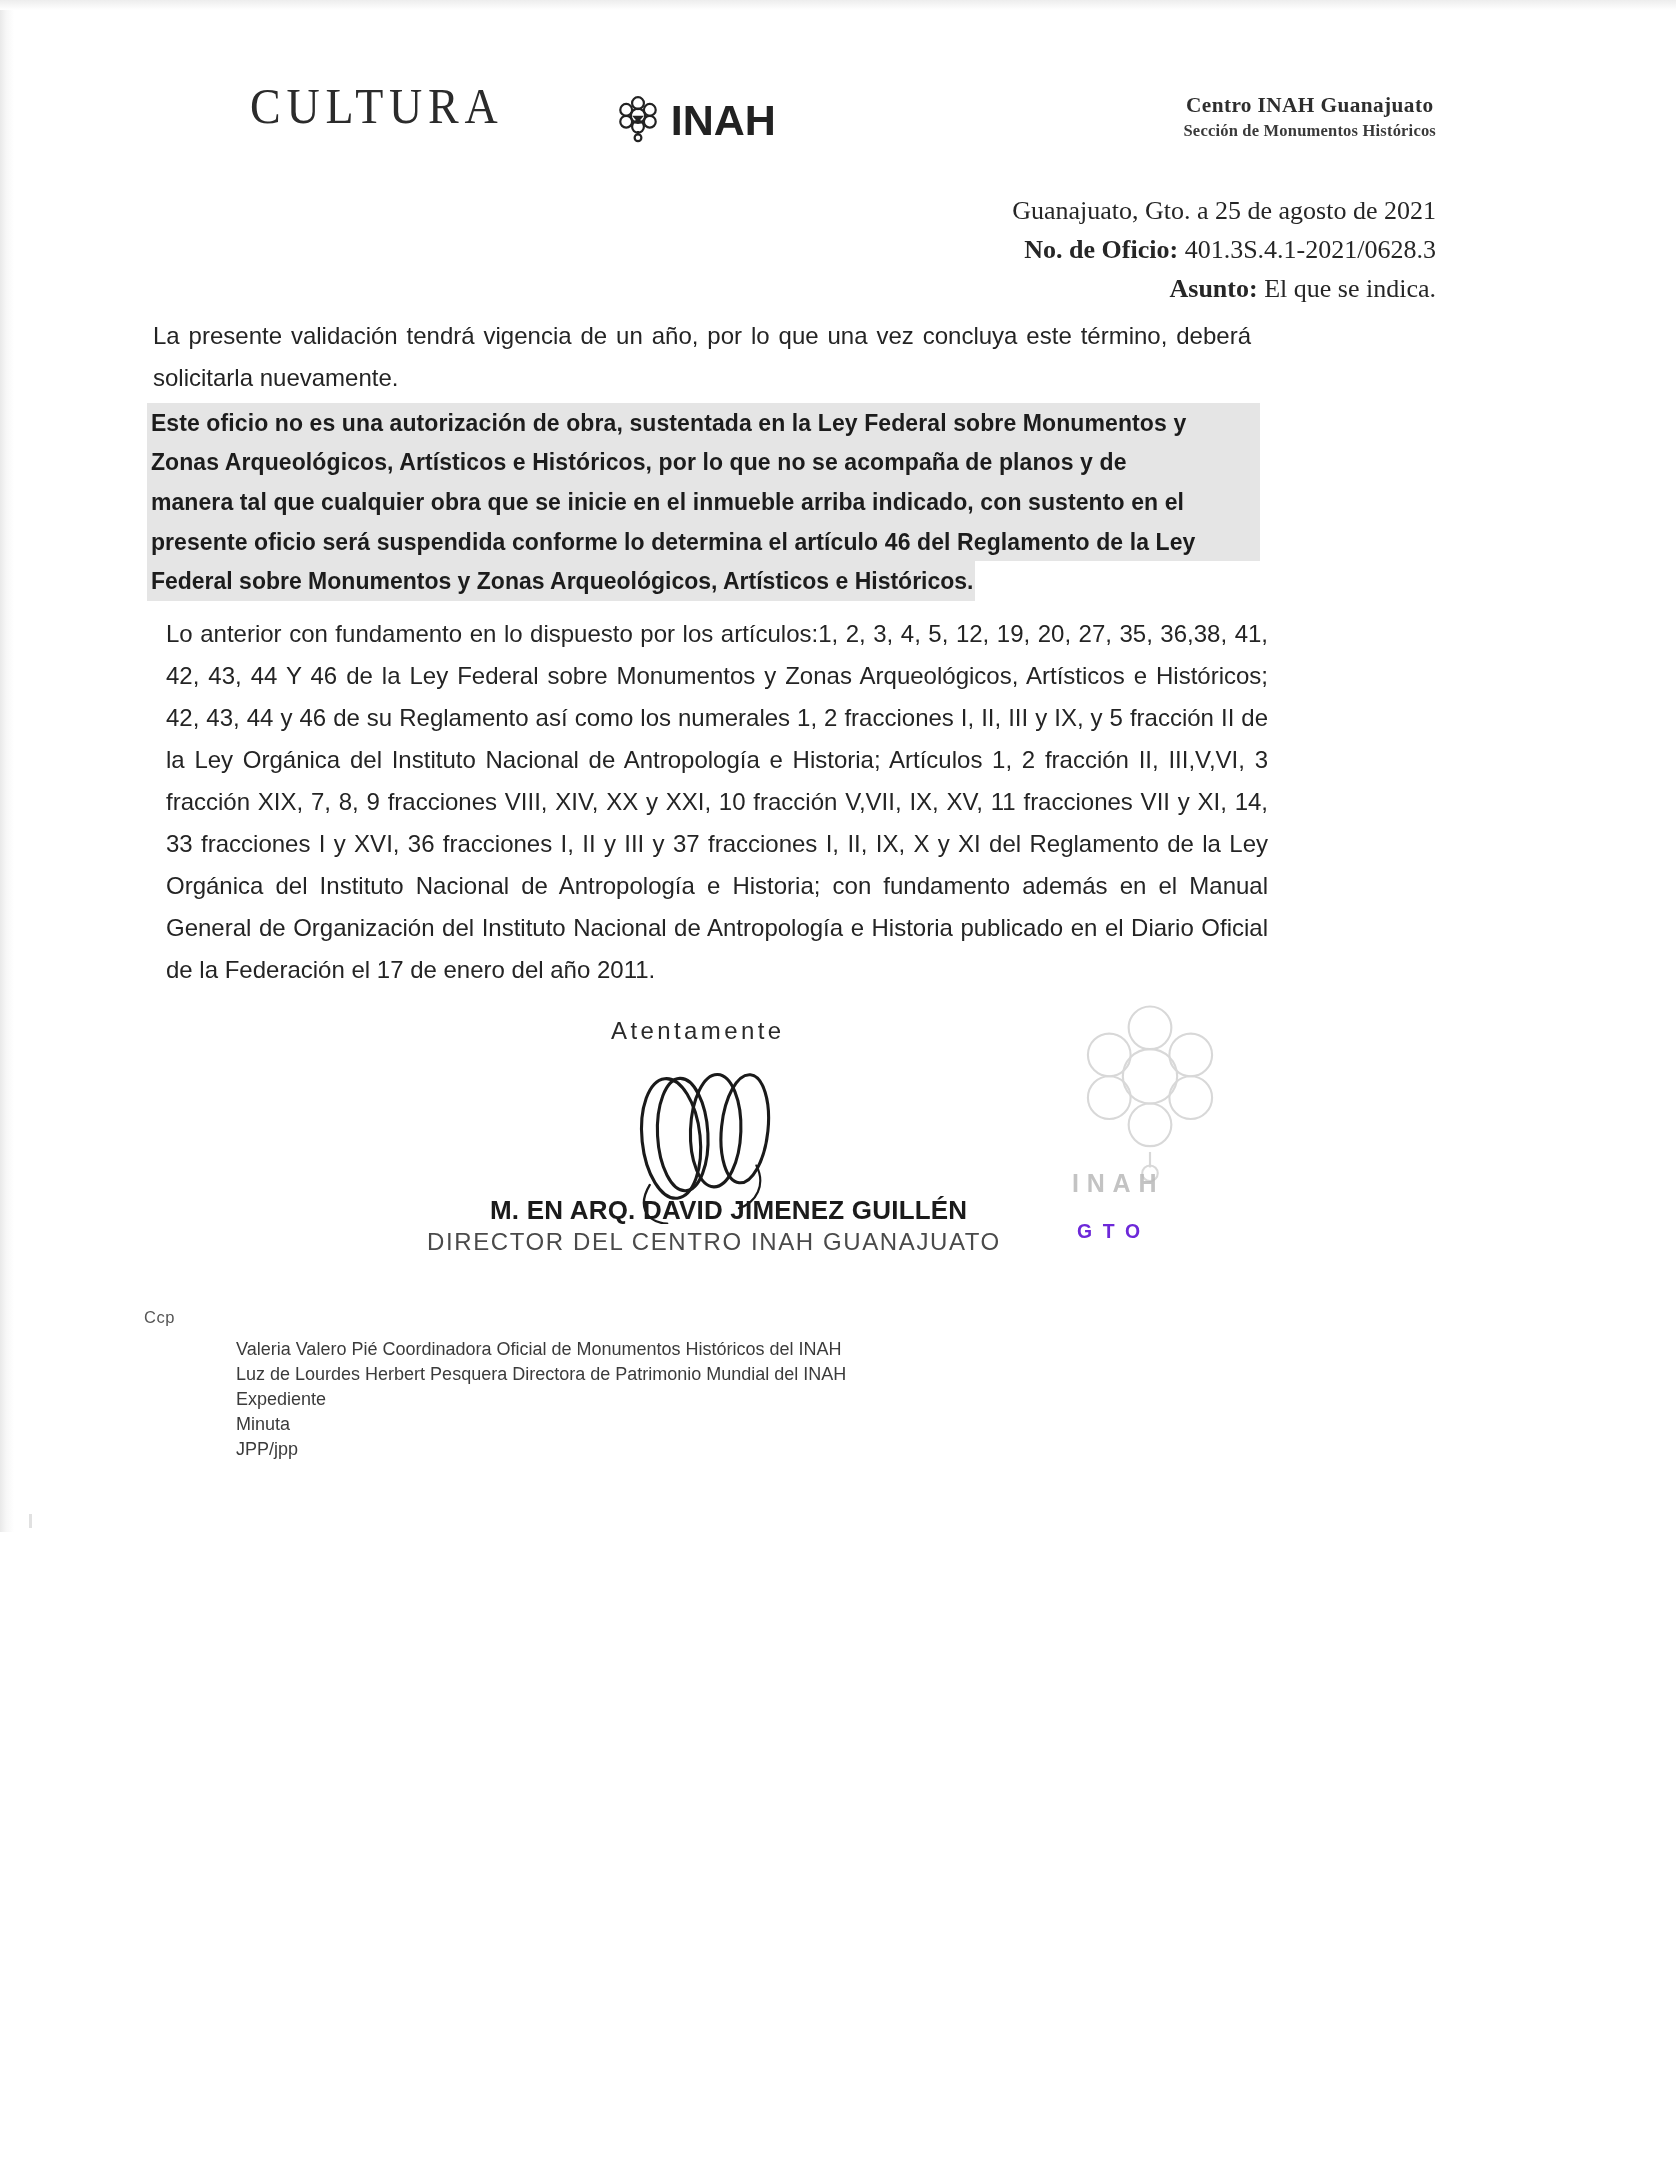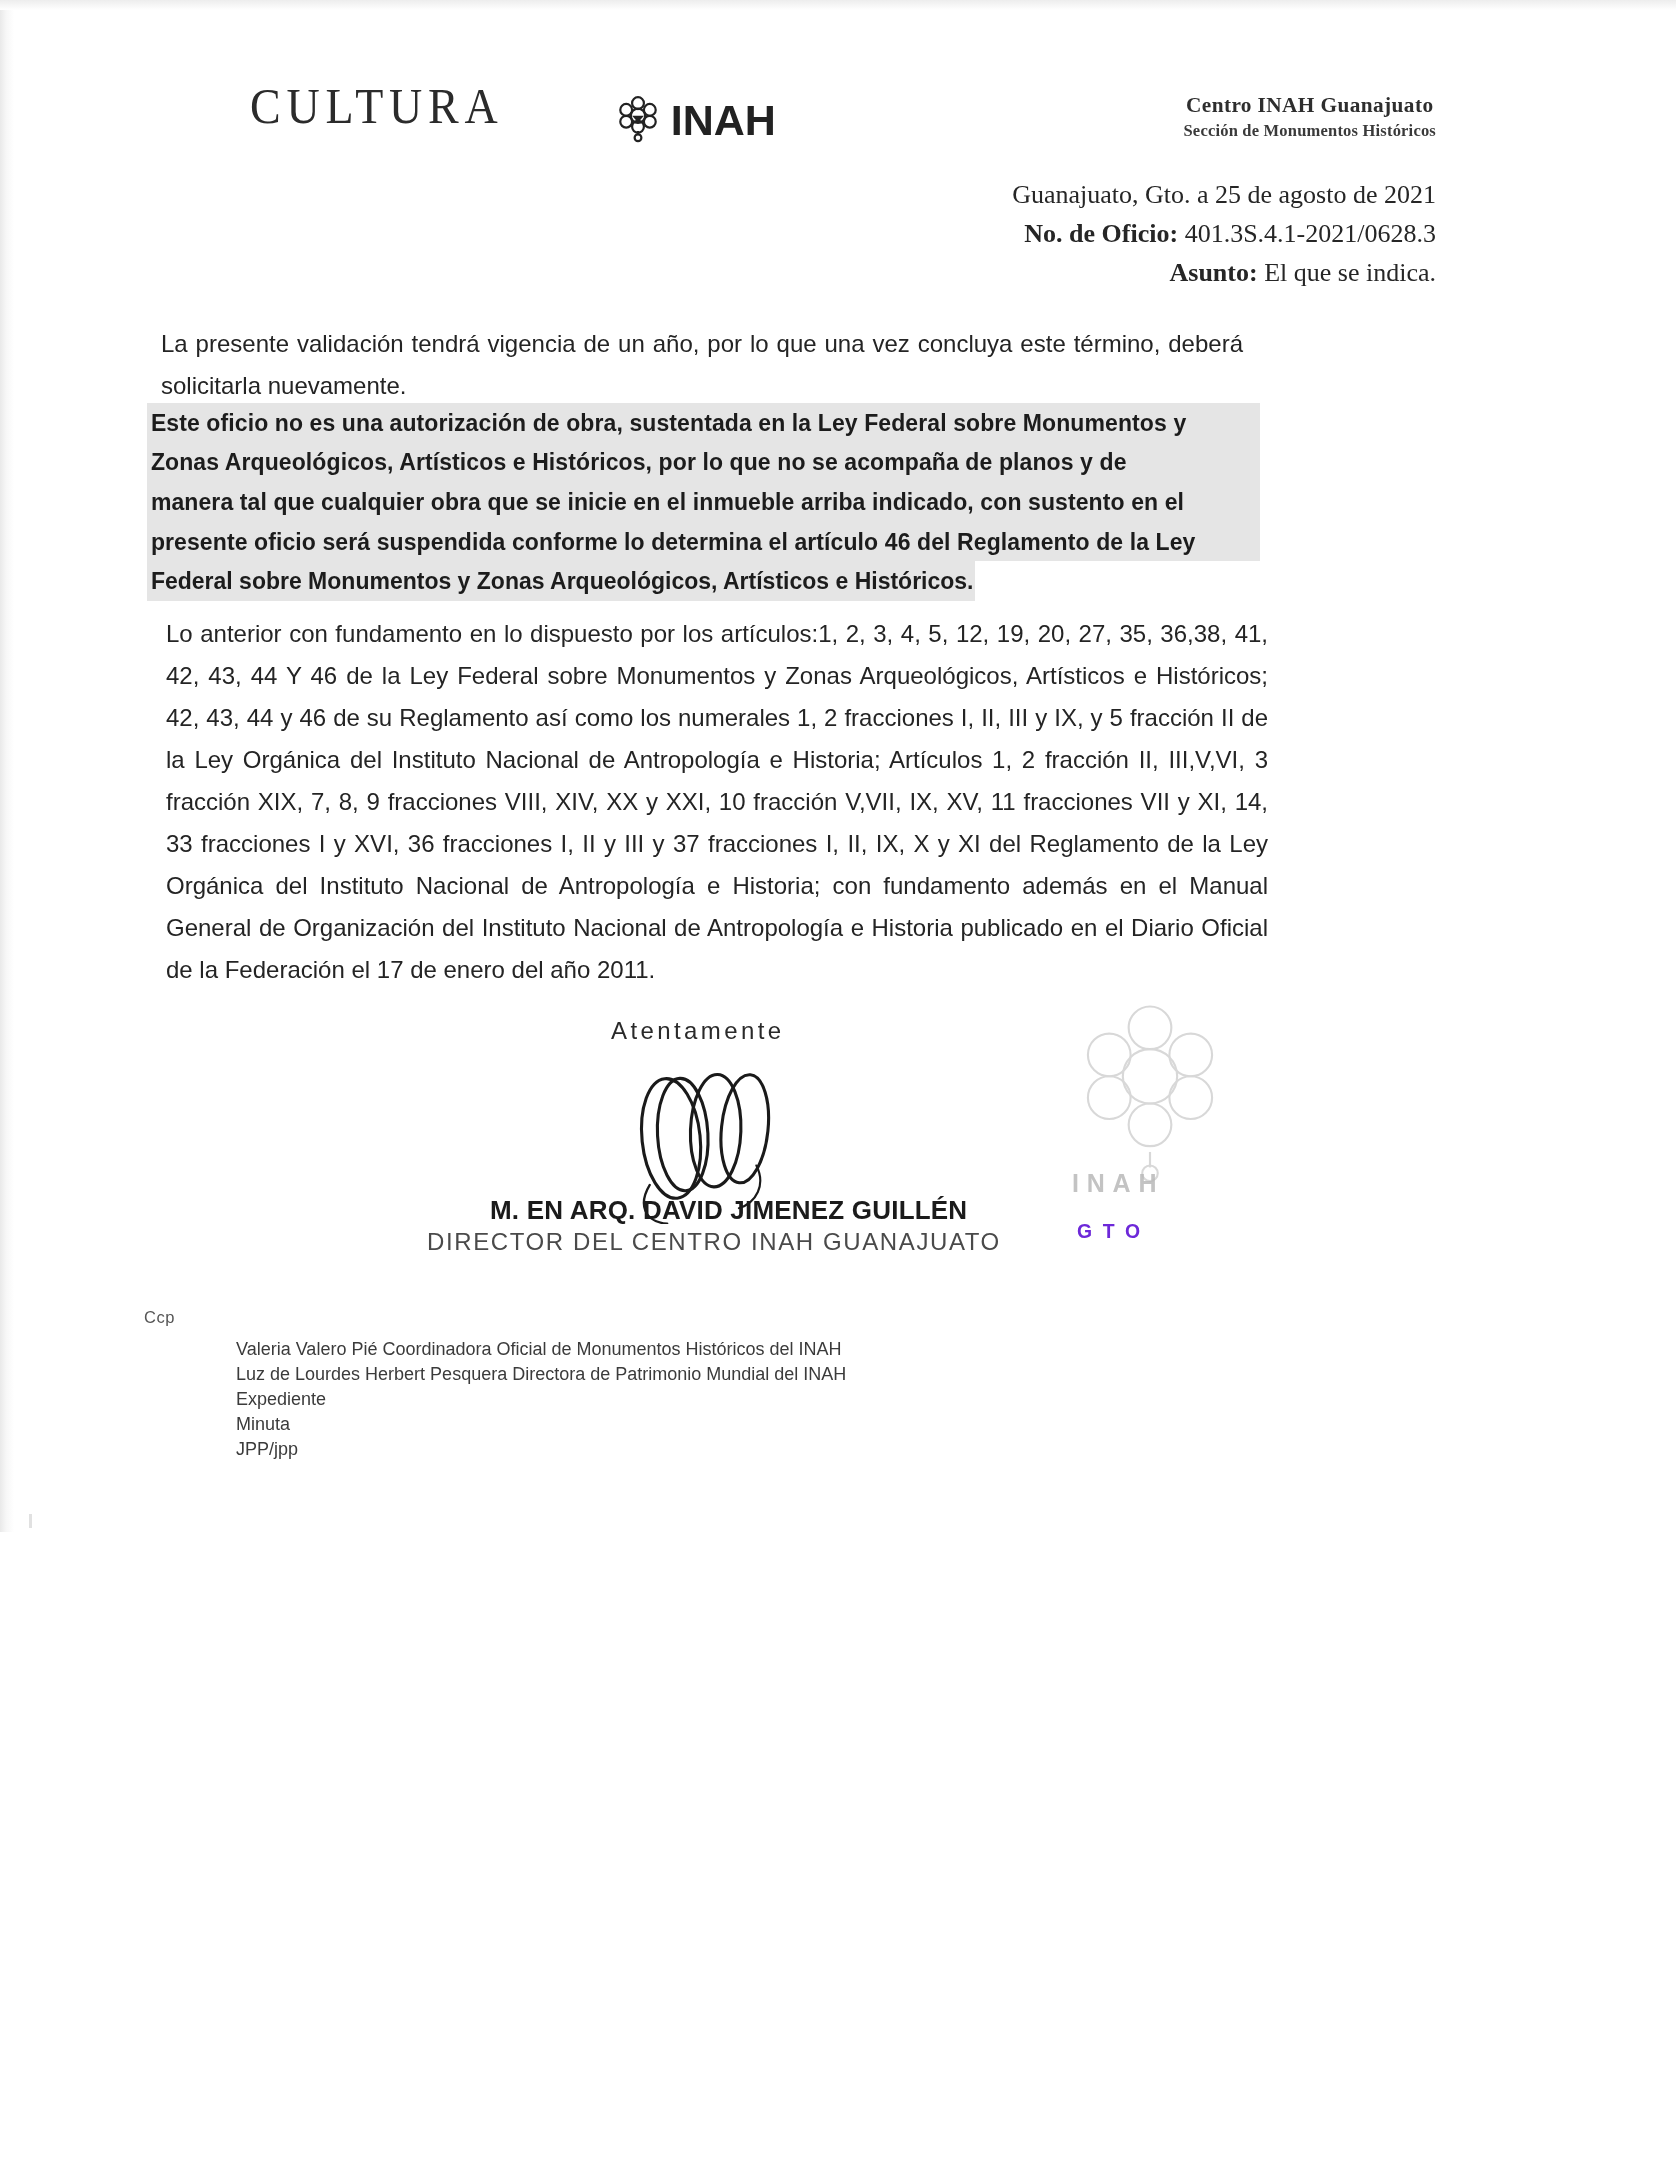--- a/index.html
+++ b/index.html
@@ -102,21 +102,21 @@
     letter-spacing: 0.2px;
     margin-top: 2.9px;
     white-space: nowrap;
     color: #3a3a3a;
   }
 
   
   .meta {
     position: absolute;
     right: 241px;
-    top: 175px;
+    top: 191px;
     text-align: right;
     font-family: "Liberation Serif", serif;
     color: #262626;
   }
   .meta-row {
     font-size: 26px;
     line-height: 39px;
     white-space: nowrap;
   }
   .meta-row b { font-weight: 700; }
@@ -343,21 +343,21 @@
       <b>No. de Oficio:</b>
       <span>401.3S.4.1-2021/0628.3</span>
     </div>
     <div class="meta-row">
       <b>Asunto:</b>
       <span>El que se indica.</span>
     </div>
   </div>
 
   <div class="body-block p-vigencia">
-    <p class="para" style="margin:8px;">La presente validación tendrá vigencia de un año, por lo que una vez concluya este término, deberá solicitarla nuevamente.</p>
+    <p class="para" style="margin:0;">La presente validación tendrá vigencia de un año, por lo que una vez concluya este término, deberá solicitarla nuevamente.</p>
   </div>
 
   <div class="p-highlight">
     <span class="hl-line spread">Este oficio no es una autorización de obra, sustentada en la Ley Federal sobre Monumentos y</span>
     <span class="hl-line spread">Zonas Arqueológicos, Artísticos e Históricos, por lo que no se acompaña de planos y de</span>
     <span class="hl-line spread">manera tal que cualquier obra que se inicie en el inmueble arriba indicado, con sustento en el</span>
     <span class="hl-line spread">presente oficio será suspendida conforme lo determina el artículo 46 del Reglamento de la Ley</span>
     <span class="hl-line last">Federal sobre Monumentos y Zonas Arqueológicos, Artísticos e Históricos.</span>
   </div>
 

